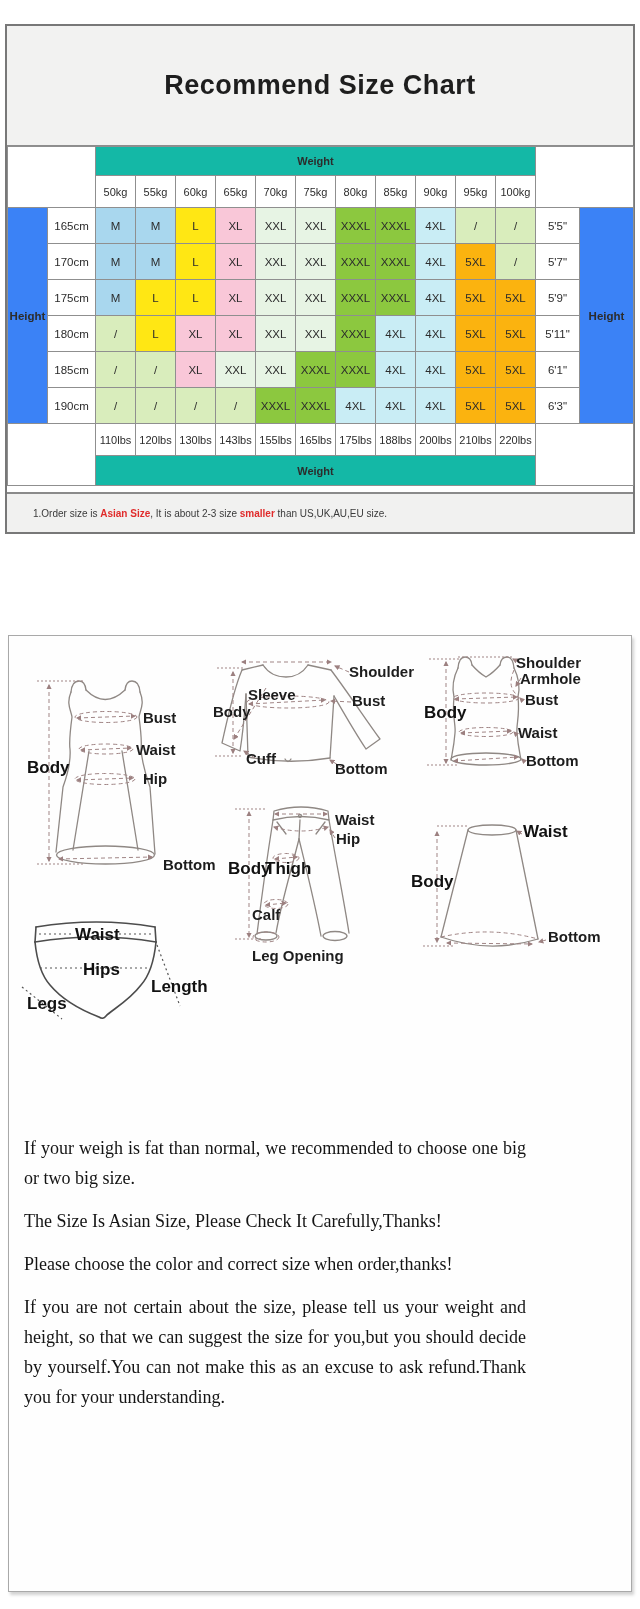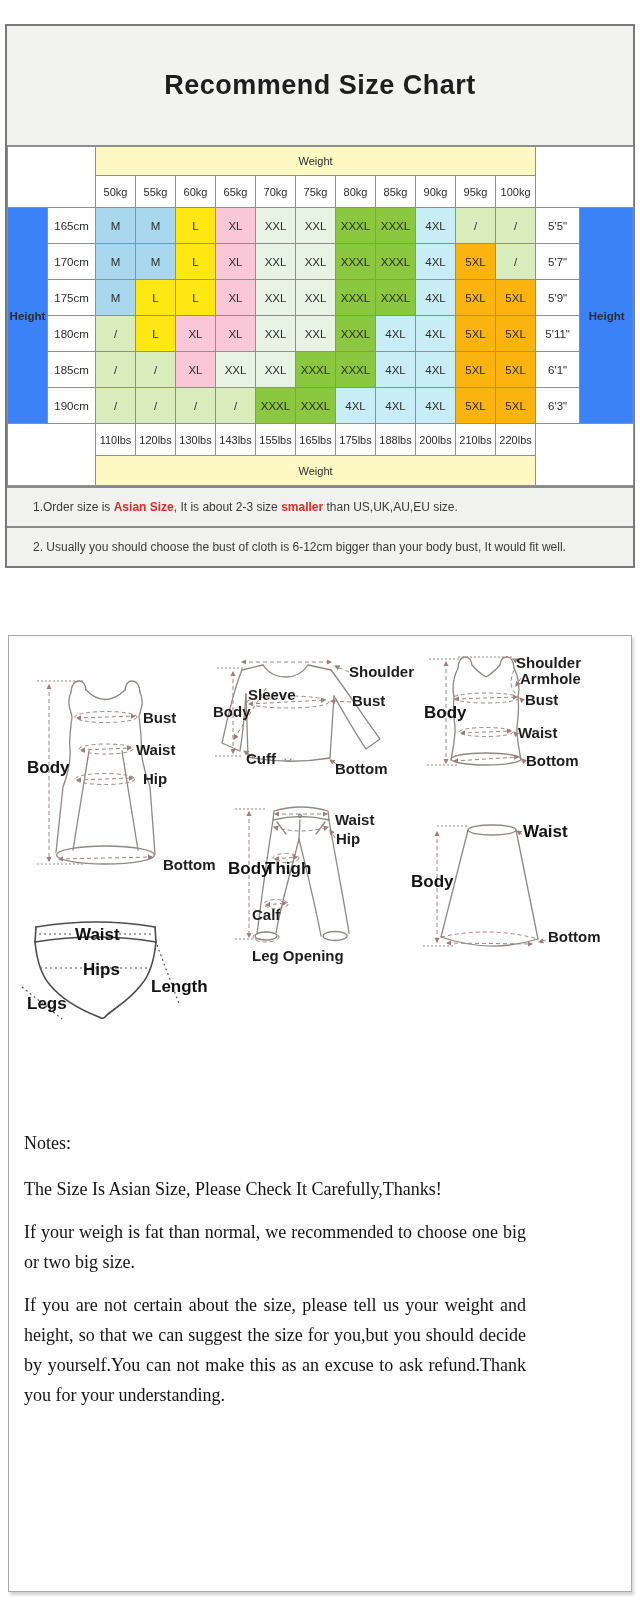--- a/index.html
+++ b/index.html
@@ -15,32 +15,32 @@
   .chart-title{
     height:119px;background:#f2f2f1;border-bottom:1px solid #8d8d8d;
     display:flex;align-items:center;justify-content:center;
     font-size:27px;font-weight:bold;color:#1e1e1e;letter-spacing:.5px;
   }
   table.size-table{border-collapse:collapse;table-layout:fixed;width:626px;background:#fff;}
   table.size-table td{
     border:1px solid #8f8f8f;text-align:center;vertical-align:middle;
     font-size:11px;color:#2c2c2c;padding:0;overflow:hidden;white-space:nowrap;
   }
-  td.w-head{font-weight:normal;font-size:12px;height:28px;background:#fef9c3;}
+  td.w-head{font-weight:bold;font-size:12px;height:28px;background:#14b8a6;}
   tr.r-foot td.w-head{height:29px;}
   td.kg{height:31px;background:#fff;}
   td.corner{background:#fff;}
   td.h-label{font-weight:bold;font-size:12px;background:#3b82f6;}
   td.h-cm,td.h-ft{background:#fff;font-size:11px;}
   tr.r-size td{height:35px;font-size:11.5px;}
   
   .note-row{
     background:#f1f1f0;border-top:2px solid #8a8a8a;height:38px;
     display:flex;align-items:center;padding-left:26px;
-    font-size:12px;color:#3a3a3a;
+    font-size:10px;color:#3a3a3a;margin-top:6px;
   }
   .note-red{font-weight:bold;}
   
   .diagram-box{
     position:absolute;left:8px;top:635px;width:622px;height:955px;
     border:1px solid #a9a9a9;background:#fefefe;
     box-shadow:2px 3px 3px rgba(0,0,0,.18);
   }
   .diagram-box svg{display:block;margin-top:10px;}
   .outline{fill:none;stroke:#8f8884;stroke-width:1.3;stroke-linecap:round;stroke-linejoin:round;}
@@ -209,23 +209,20 @@
           <td class="corner" colspan="2" rowspan="2"></td>
         </tr>
         <tr class="r-foot">
           <td class="w-head" colspan="11">Weight</td>
         </tr>
       </tbody>
     </table>
 
   <div class="note-row">
     <span><span>1.Order size is </span><span class="note-red" style="color: rgb(224, 43, 43);">Asian Size</span><span>, It is about 2-3 size </span><span class="note-red" style="color: rgb(224, 43, 43);">smaller</span><span> than US,UK,AU,EU size.</span></span>
-  </div>
-  <div class="note-row">
-    <span>2. Usually you should choose the bust of cloth is 6-12cm bigger than your body bust, It would fit well.</span>
   </div>
 </div>
 
 <div class="diagram-box">
 
   <svg width="622" height="440" viewBox="0 0 622 440">
     <defs>
       <marker id="ar" viewBox="0 0 10 10" refX="8" refY="5" markerWidth="5.5" markerHeight="5.5" orient="auto-start-reverse">
         <path d="M0,0 L10,5 L0,10 z" fill="#9c8080"></path>
       </marker>
@@ -376,18 +373,18 @@
       <path class="dotsd" d="M13,341 L53,373"></path>
       <path class="dotsd" d="M148,299 L171,360"></path>
       <text class="dlabel-lg" x="66" y="294">Waist</text>
       <text class="dlabel-lg" x="74" y="329">Hips</text>
       <text class="dlabel-lg" x="18" y="363">Legs</text>
       <text class="dlabel-lg" x="142" y="346">Length</text>
     </g>
   </svg>
 
   <div class="bottom-notes">
-    <h3>Notes:</h3>
+    <p>If your weigh is fat than normal, we recommended to choose one big or two big size.</p>
     <p>The Size Is Asian Size, Please Check It Carefully,Thanks!</p>
-    <p>If your weigh is fat than normal, we recommended to choose one big or two big size.</p>
+    <p>Please choose the color and correct size when order,thanks!</p>
     <p>If you are not certain about the size, please tell us your weight and height, so that we can suggest the size for you,but you should decide by yourself.You can not make this as an excuse to ask refund.Thank you for your understanding.</p>
   </div>
 </div>
 
 </body></html>

